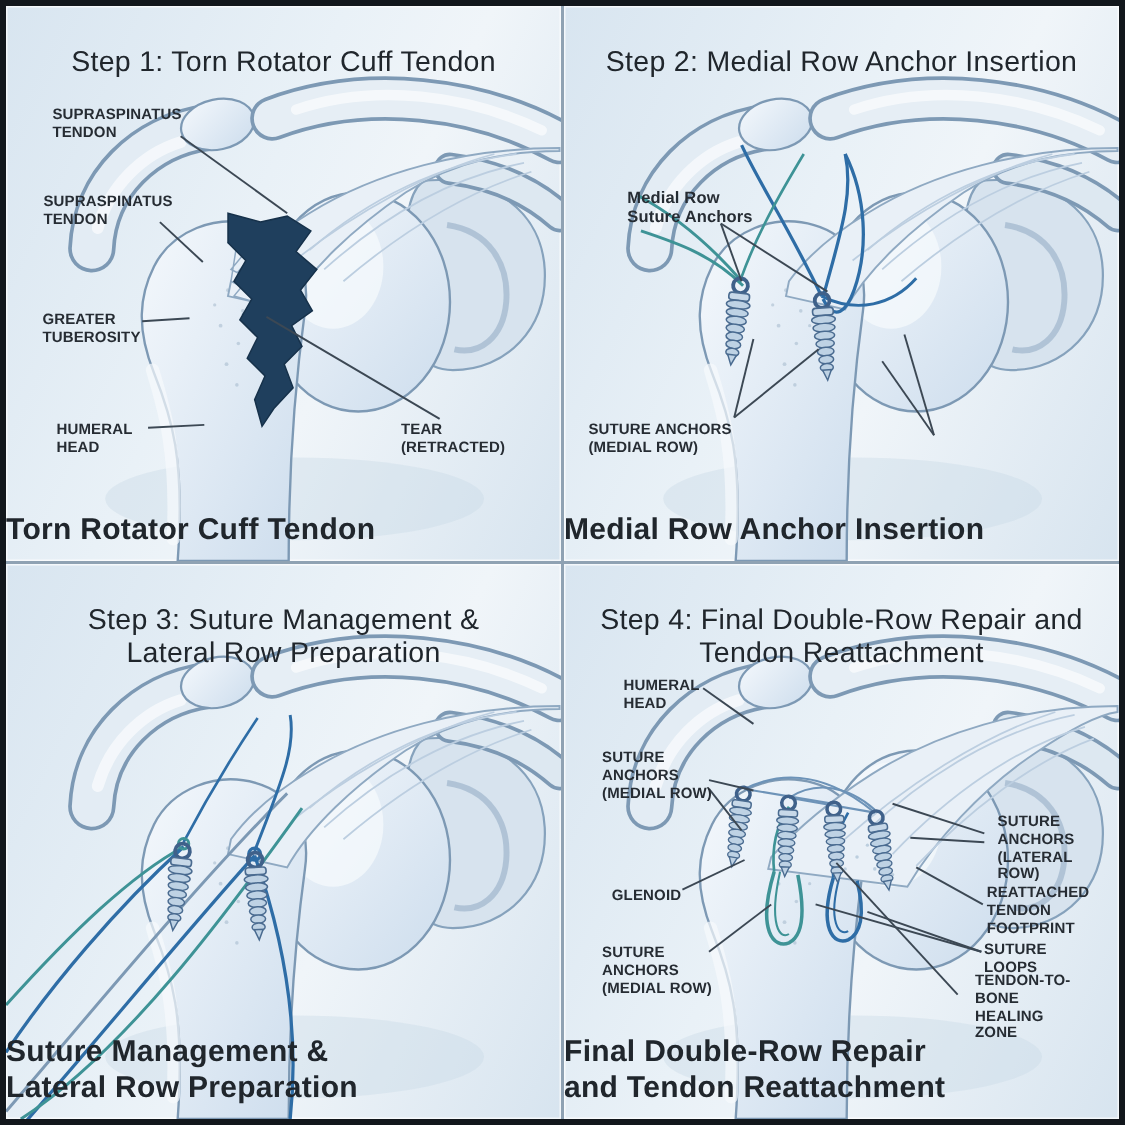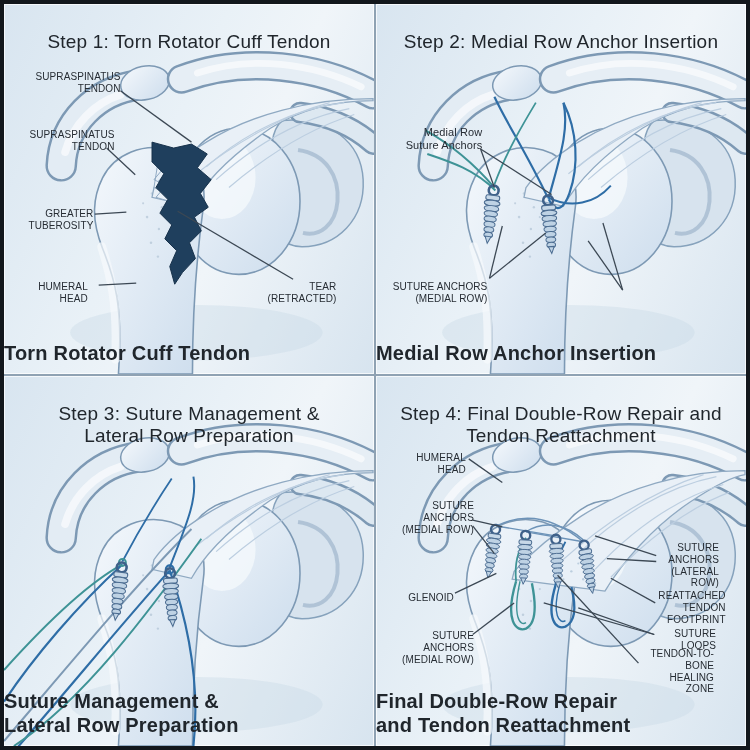--- a/index.html
+++ b/index.html
@@ -30,25 +30,25 @@
   }
   .caption{
     position:absolute;left:0;right:0;bottom:9px;
     text-align:left;
     font-size:20px;font-weight:bold;color:#20262c;
     line-height:1.2;white-space:pre-line;letter-spacing:.2px;
     z-index:3;
   }
   .lbl{
     position:absolute;transform:translate(-50%,-50%);
-    font-size:10px;font-weight:normal;color:#262c33;
-    text-align:right;line-height:1.18;white-space:pre-line;
+    font-size:10px;font-weight:bold;color:#262c33;
+    text-align:left;line-height:1.18;white-space:pre-line;
     z-index:3;letter-spacing:.1px;
   }
-  .lbl.mixed{font-size:11px;}
+  .lbl.mixed{font-size:11px;margin-left:16px;}
 </style>
 </head>
 <body>
 
 <svg width="0" height="0" style="position:absolute" aria-hidden="true">
   <defs>
     <linearGradient id="gradBone" x1="0" y1="0" x2="1" y2="1">
       <stop offset="0" stop-color="#f4f8fc"></stop>
       <stop offset="1" stop-color="#cddded"></stop>
     </linearGradient>

